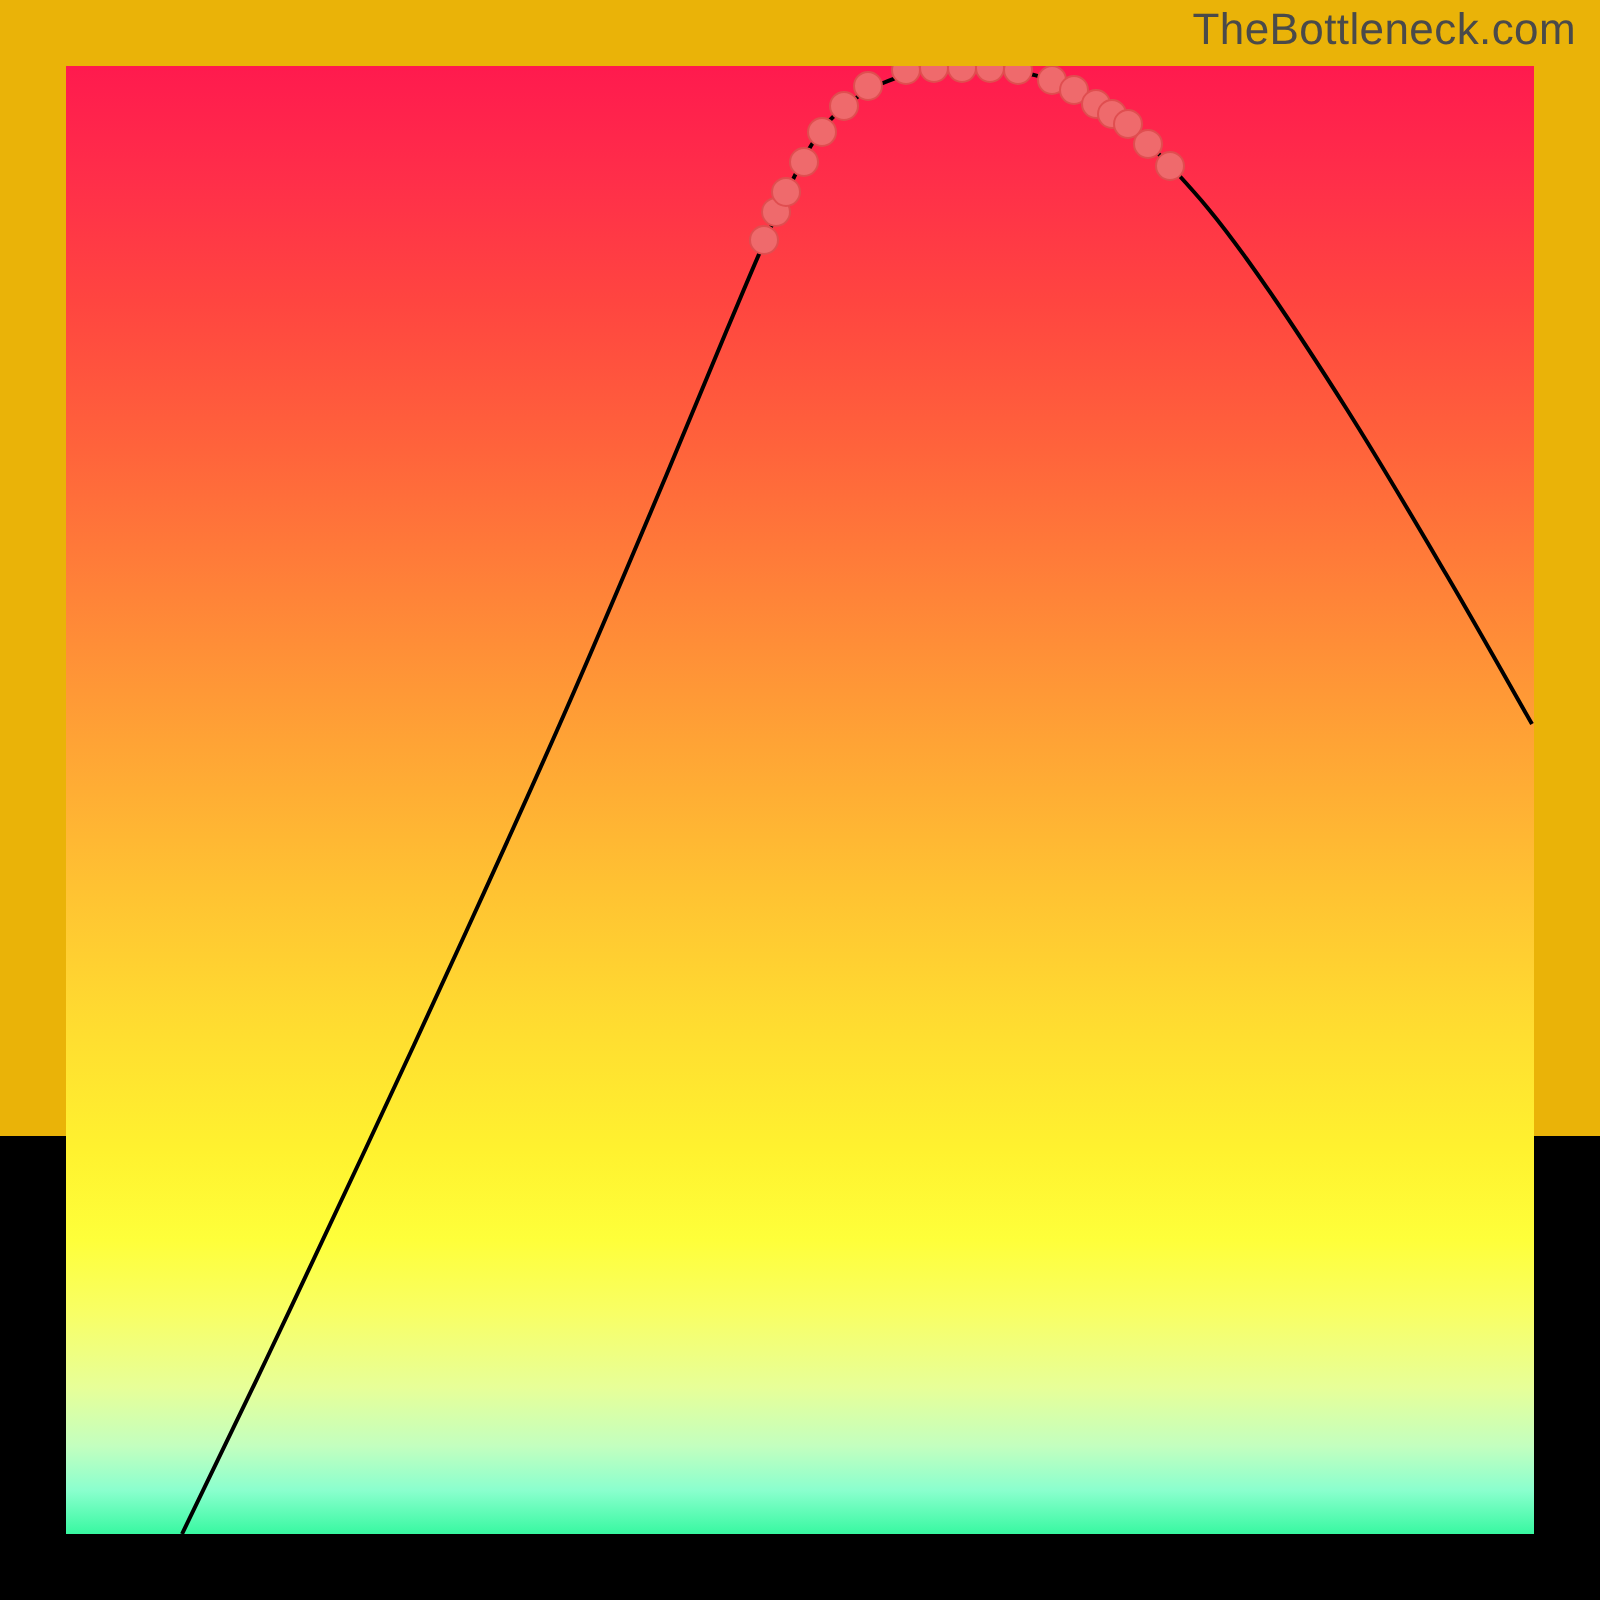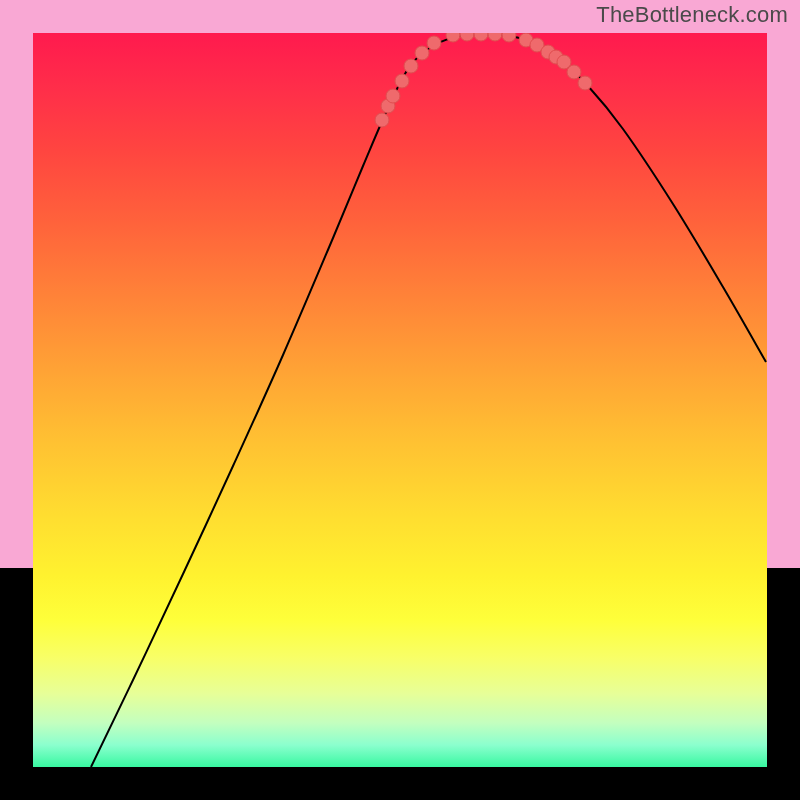--- a/index.html
+++ b/index.html
@@ -1,21 +1,21 @@
 <!DOCTYPE html>
 <html><head>
 <meta charset="utf-8">
 <style>
   * { margin: 0; padding: 0; box-sizing: border-box; }
   html, body { width: 800px; height: 800px; background: #000; overflow: hidden; }
   .frame {
     position: absolute;
     left: 0; top: 0;
     width: 800px; height: 568px;
-    background: #f9a8d4;
+    background: #eab308;
   }
   .attribution {
     position: absolute;
     top: 2px;
     right: 12px;
     font-family: Arial, Helvetica, sans-serif;
     font-size: 22px;
     font-weight: 500;
     color: #4a4a4a;
     letter-spacing: 0.2px;

